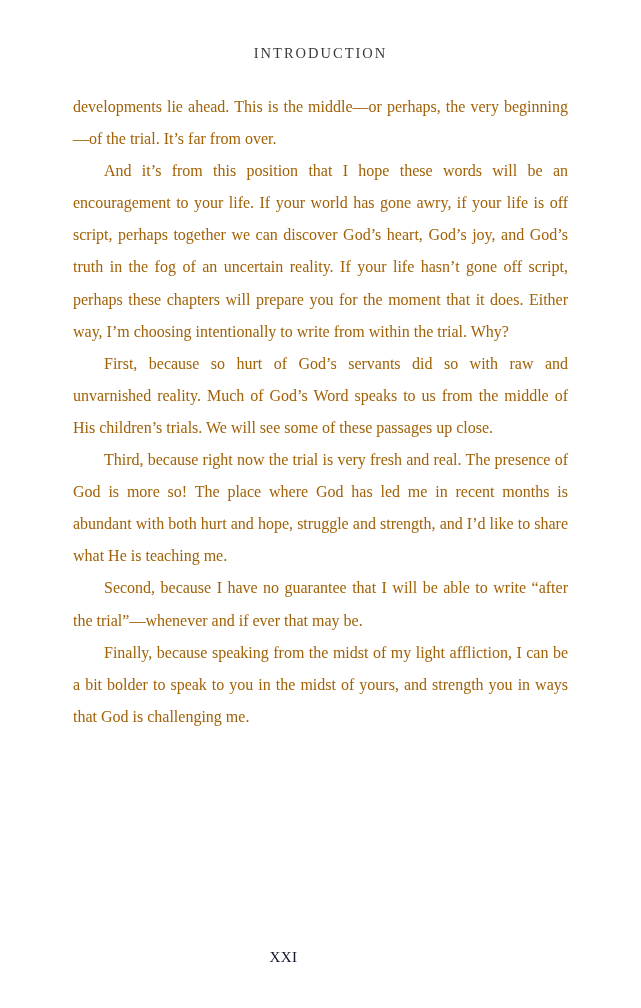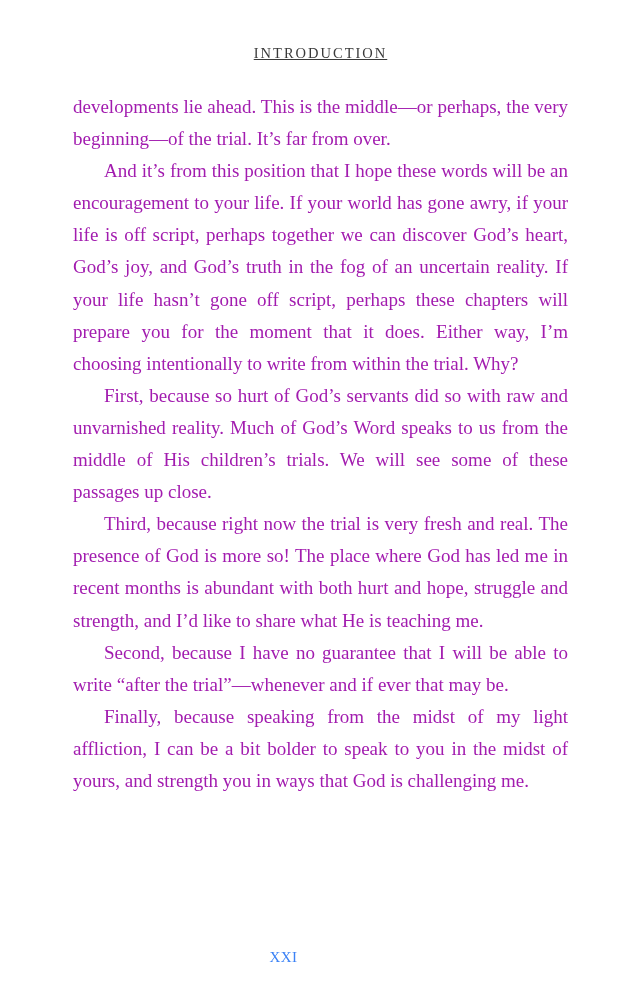--- a/index.html
+++ b/index.html
@@ -1,31 +1,31 @@
 <!DOCTYPE html>
 <html><head>
 <meta charset="utf-8">
 <style>
   html, body { margin: 0; padding: 0; background: #ffffff; }
   body { width: 641px; height: 1008px; position: relative; overflow: hidden; }
   .page { position: absolute; left: 0; top: 0; width: 641px; height: 1008px; background: #ffffff; color: #1d1d1d; }
   .running-head {
     position: absolute; top: 45px; left: 0; width: 641px; text-align: center;
-    font-family: "Liberation Serif", serif; font-size: 14.5px; letter-spacing: 2px; color: #3a3a3a; text-decoration: underline;
+    font-family: "Liberation Serif", serif; font-size: 14.5px; letter-spacing: 2px; color: #3a3a3a;
   }
   .body-text {
     position: absolute; top: 91px; left: 73px; width: 495px;
-    font-family: "Liberation Serif", serif; font-size: 19px; line-height: 32.1px;
-    text-align: justify; color: #a21caf;
+    font-family: "Liberation Serif", serif; font-size: 16px; line-height: 32.1px;
+    text-align: justify; color: #a16207;
   }
   .body-text p { margin: 0; padding: 0; }
   .body-text p.indent { text-indent: 31px; font-family: Liberation Serif, serif; }
   .folio {
     position: absolute; top: 949px; left: 0; width: 567px; text-align: center;
-    font-family: "Liberation Serif", serif; font-size: 15px; letter-spacing: 0.5px; color: #3b82f6;
+    font-family: "Liberation Serif", serif; font-size: 15px; letter-spacing: 0.5px; color: #0f172a;
   }
 </style>
 </head>
 <body>
 
 <div class="page">
   <div class="running-head">INTRODUCTION</div>
 
   <div class="body-text">
     <p>developments lie ahead. This is the middle—or perhaps, the very beginning—of the trial. It’s far from over.</p>

